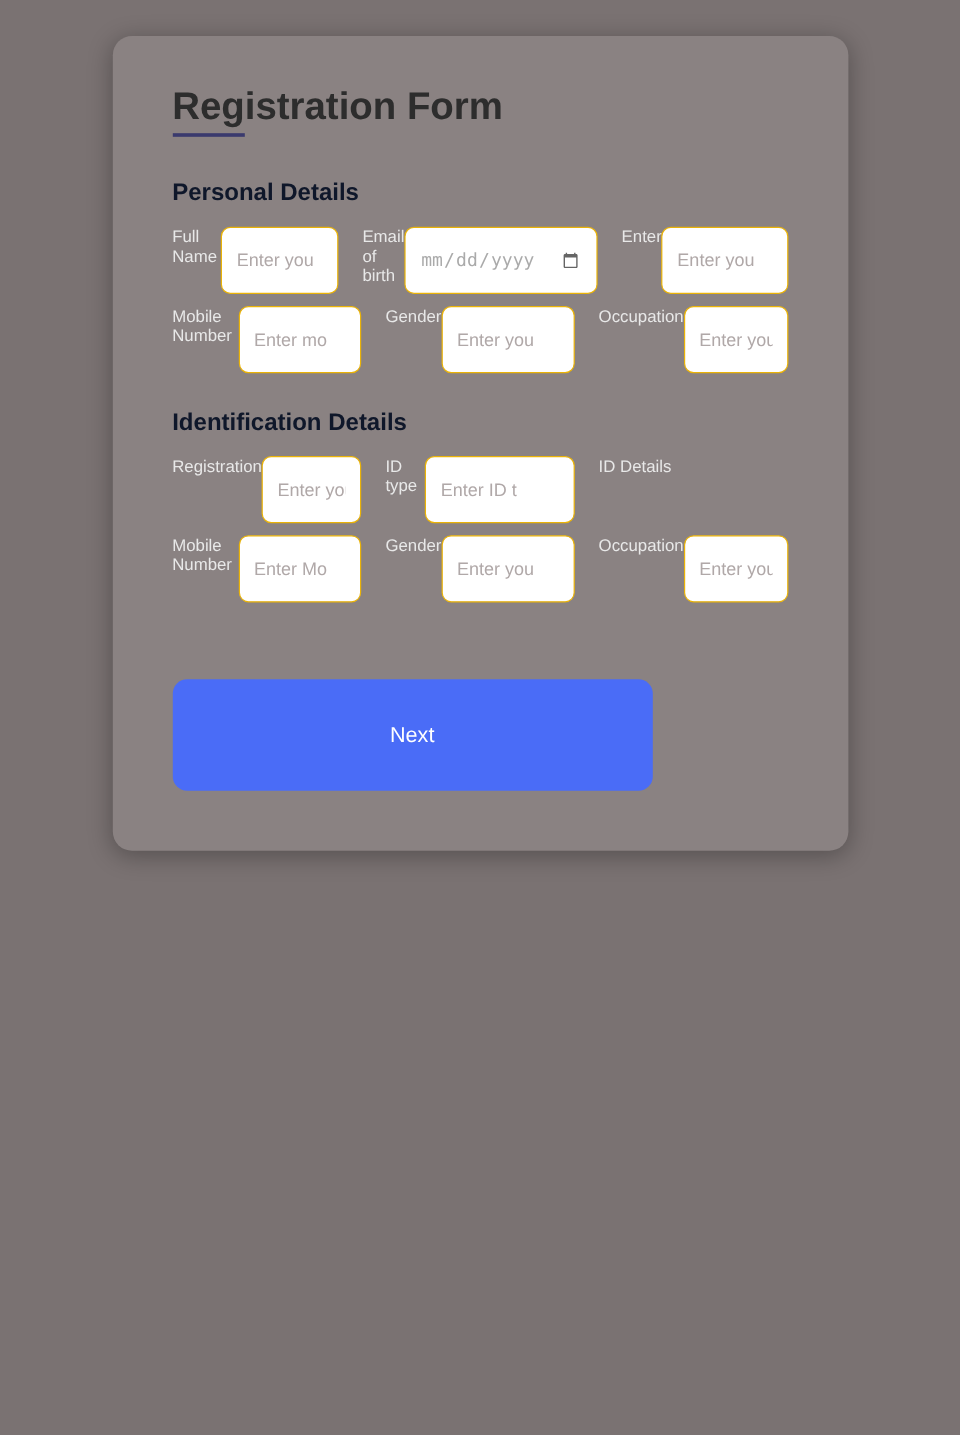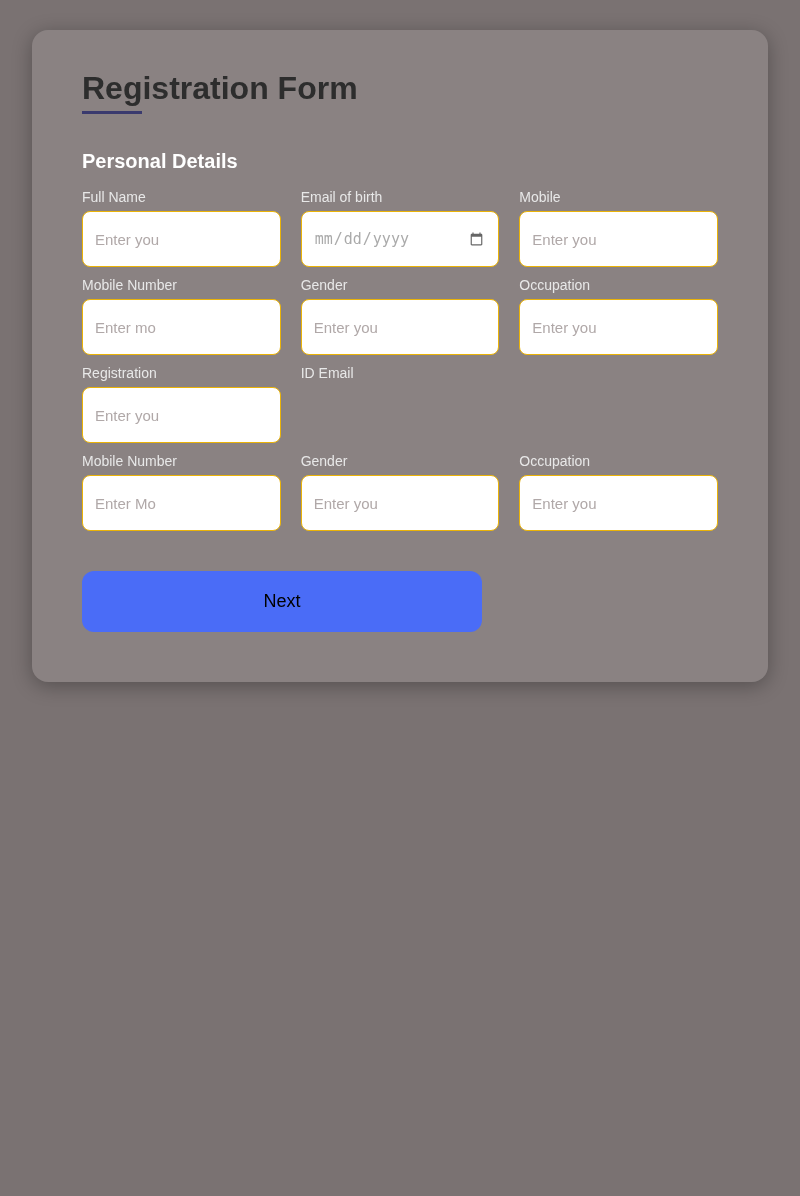--- a/index.html
+++ b/index.html
@@ -24,21 +24,21 @@
       display: flex;
       justify-content: center;
       align-items: flex-start;
       padding: 20px;
     }
 
     .form-card {
       background-color: #8a8282;
       border-radius: 16px;
       padding: 40px 50px 50px 50px;
-      width: 736px;
+      width: 613px;
       margin-top: 10px;
       box-shadow: 0 4px 20px rgba(0,0,0,0.3);
     }
 
     .form-title {
       font-size: 32px;
       font-weight: bold;
       color: #2d2d2d;
       margin-bottom: 6px;
       position: relative;
@@ -50,35 +50,35 @@
       display: block;
       width: 60px;
       height: 3px;
       background-color: #3a3a6e;
       margin-top: 4px;
     }
 
     .section-title {
       font-size: 20px;
       font-weight: bold;
-      color: #ffffff;
+      color: #0f172a;
       margin-bottom: 16px;
       margin-top: 30px;
     }
 
     .fields-grid {
       display: grid;
       grid-template-columns: 1fr 1fr 1fr;
       gap: 20px;
       margin-bottom: 10px;
     }
 
     .field-group {
       display: flex;
-      flex-direction: column;
+      flex-direction: row;
     }
 
     .field-label {
       font-size: 14px;
       color: #e8e8e8;
       margin-bottom: 6px;
     }
 
     .field-input {
       background-color: #ffffff;
@@ -91,29 +91,29 @@
       width: 100%;
       height: 56px;
     }
 
     .field-input::placeholder {
       color: #b0a8a8;
     }
 
     .next-button {
       background-color: #4a6cf7;
-      color: #000000;
+      color: #ffffff;
       border: none;
       border-radius: 12px;
-      padding: 20px 0;
+      padding: 36px 0;
       font-size: 18px;
       font-weight: 500;
       cursor: pointer;
       width: 400px;
-      margin-top: 40px;
+      margin-top: 64px;
       display: block;
     }
 
     input[type="date"]::-webkit-calendar-picker-indicator {
       opacity: 0.6;
     }
   </style>
 </head>
 <body>
 
@@ -130,21 +130,21 @@
         <label class="field-label">Full Name</label>
         <input class="field-input" type="text" placeholder="Enter you" style="">
       </div>
 
       <div class="field-group">
         <label class="field-label">Email of birth</label>
         <input class="field-input" type="date" placeholder="yyyy/mm/dd" style="">
       </div>
 
       <div class="field-group">
-        <label class="field-label">Mobile</label>
+        <label class="field-label">Enter</label>
         <input class="field-input" type="text" placeholder="Enter you" style="">
       </div>
     </div>
 
     <div class="fields-grid">
       <div class="field-group">
         <label class="field-label">Mobile Number</label>
         <input class="field-input" type="text" placeholder="Enter mo" style="">
       </div>
 
@@ -153,30 +153,35 @@
         <input class="field-input" type="text" placeholder="Enter you" style="">
       </div>
 
       <div class="field-group">
         <label class="field-label">Occupation</label>
         <input class="field-input" type="text" placeholder="Enter you" style="">
       </div>
     </div>
 
     
+    <h2 class="section-title">Identification Details</h2>
 
     <div class="fields-grid">
       <div class="field-group">
         <label class="field-label">Registration</label>
         <input class="field-input" type="text" placeholder="Enter you" style="">
       </div>
 
-
-      <div class="field-group">
-        <label class="field-label">ID Email</label>
+      <div class="field-group">
+        <label class="field-label">ID type</label>
+        <input class="field-input" type="text" placeholder="Enter ID t" style="">
+      </div>
+
+      <div class="field-group">
+        <label class="field-label">ID Details</label>
       </div>
     </div>
 
     <div class="fields-grid">
       <div class="field-group">
         <label class="field-label">Mobile Number</label>
         <input class="field-input" type="text" placeholder="Enter Mo" style="">
       </div>
 
       <div class="field-group">

